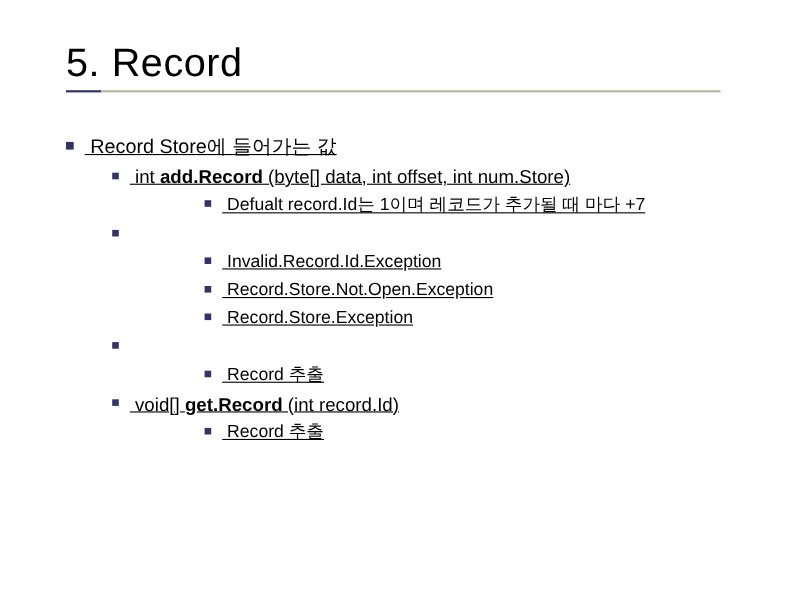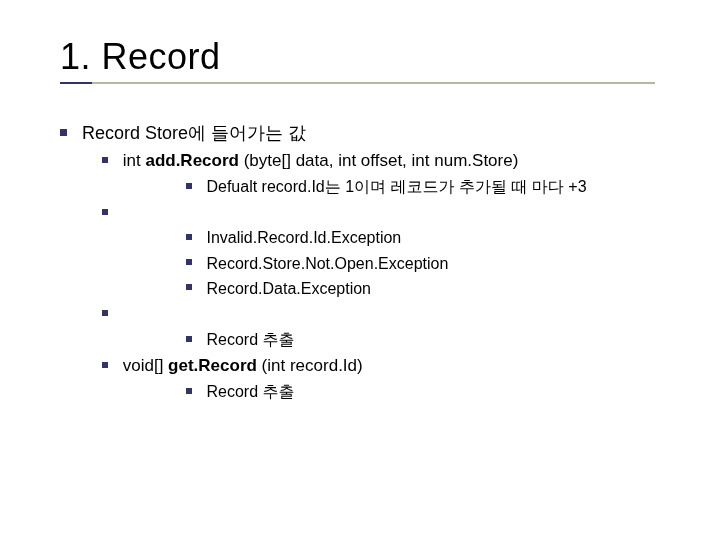--- a/index.html
+++ b/index.html
@@ -35,70 +35,70 @@
   .sq {
     display: inline-block;
     width: 7px;
     height: 7px;
     background: #333366;
     margin-right: 10px;
     vertical-align: middle;
     position: relative;
     top: -2px;
   }
-  .lvl0 { font-size: 18px; margin-left: 0; }
+  .lvl0 { font-size: 18px; margin-left: 0; text-decoration: underline; }
   .lvl1 { font-size: 17px; margin-left: 42px; }
   .lvl2 { font-size: 16px; margin-left: 84px; }
   .lvl1 .sq, .lvl2 .sq { width: 6px; height: 6px; }
   .txt { vertical-align: middle; }
   b { font-weight: 700; text-align: center; }
 </style>
 </head>
 <body>
 
 <div class="slide">
-  <h1 class="title">1. Record</h1>
+  <h1 class="title">5. Record</h1>
   <div class="underline">
     <div class="dark"></div>
     <div class="light"></div>
   </div>
 
   <ul>
     <li class="lvl0">
       <span class="sq"></span>
       <span class="txt">Record Store에 들어가는 값</span>
       <ul>
 
         <li class="lvl1">
           <span class="sq"></span>
           <span class="txt">
             <span>int </span><b>add.Record</b><span> (byte[] data, int offset, int num.Store)</span>
           </span>
           <ul>
             <li class="lvl2">
               <span class="sq"></span>
-              <span class="txt">Defualt record.Id는 1이며 레코드가 추가될 때 마다 +3</span>
+              <span class="txt">Defualt record.Id는 1이며 레코드가 추가될 때 마다 +7</span>
             </li>
           </ul>
         </li>
 
         <li class="lvl1">
           <span class="sq"></span>
           <ul>
             <li class="lvl2">
               <span class="sq"></span>
               <span class="txt">Invalid.Record.Id.Exception</span>
             </li>
             <li class="lvl2">
               <span class="sq"></span>
               <span class="txt">Record.Store.Not.Open.Exception</span>
             </li>
             <li class="lvl2">
               <span class="sq"></span>
-              <span class="txt">Record.Data.Exception</span>
+              <span class="txt">Record.Store.Exception</span>
             </li>
           </ul>
         </li>
 
         <li class="lvl1">
           <span class="sq"></span>
           <ul>
             <li class="lvl2">
               <span class="sq"></span>
               <span class="txt">Record 추출</span>

